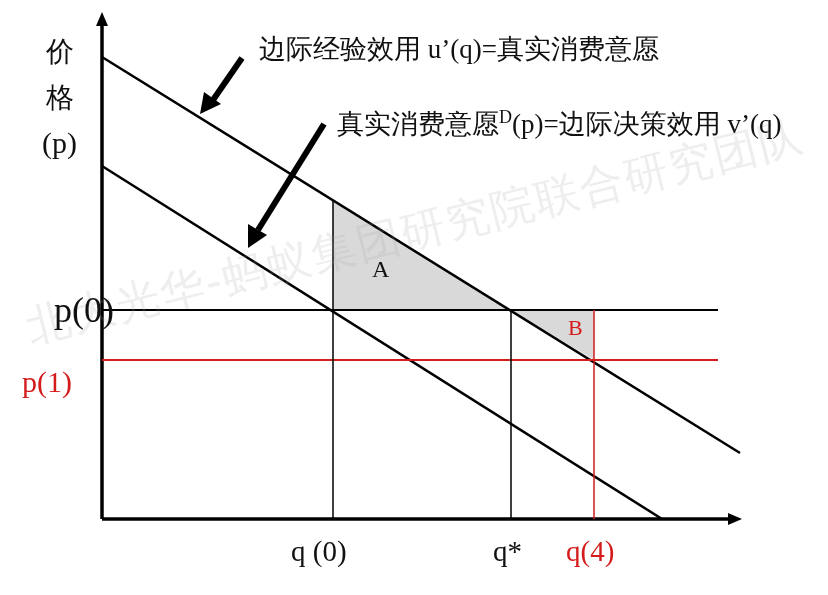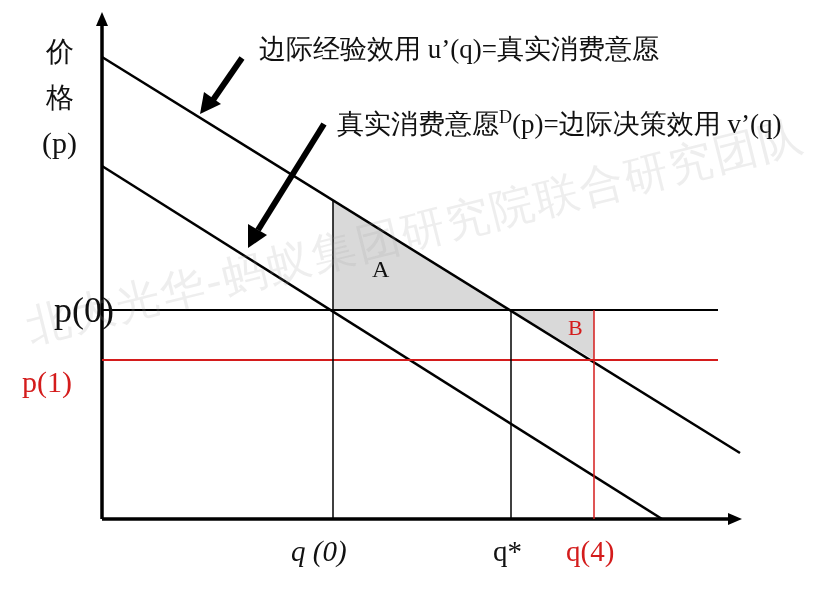--- a/index.html
+++ b/index.html
@@ -61,17 +61,17 @@
 
   <div class="lbl" style="left:259px;top:36px;font-size:27px;">边际经验效用 u’(q)=真实消费意愿</div>
   <div class="lbl" style="left:337px;top:111px;font-size:27px;"><span>真实消费意愿</span><sup class="s">D</sup><span>(p)=边际决策效用 v’(q)</span></div>
 
   <div class="lbl" style="left:22px;top:292px;font-size:36px;margin-left:32px;">p(0)</div>
   <div class="lbl red" style="left:22px;top:343px;font-size:30px;margin-top:24px;">p(1)</div>
 
   <div class="lbl" style="left:372px;top:257px;font-size:24px;">A</div>
   <div class="lbl red" style="left:568px;top:317px;font-size:22px;">B</div>
 
-  <div class="lbl" style="left:291px;top:537px;font-size:29px;font-style:italic;">q (0)</div>
+  <div class="lbl" style="left:291px;top:537px;font-size:29px;">q (0)</div>
   <div class="lbl" style="left:493px;top:537px;font-size:29px;">q*</div>
   <div class="lbl red" style="left:566px;top:537px;font-size:29px;">q(4)</div>
 
 </div>
 
 </body></html>

